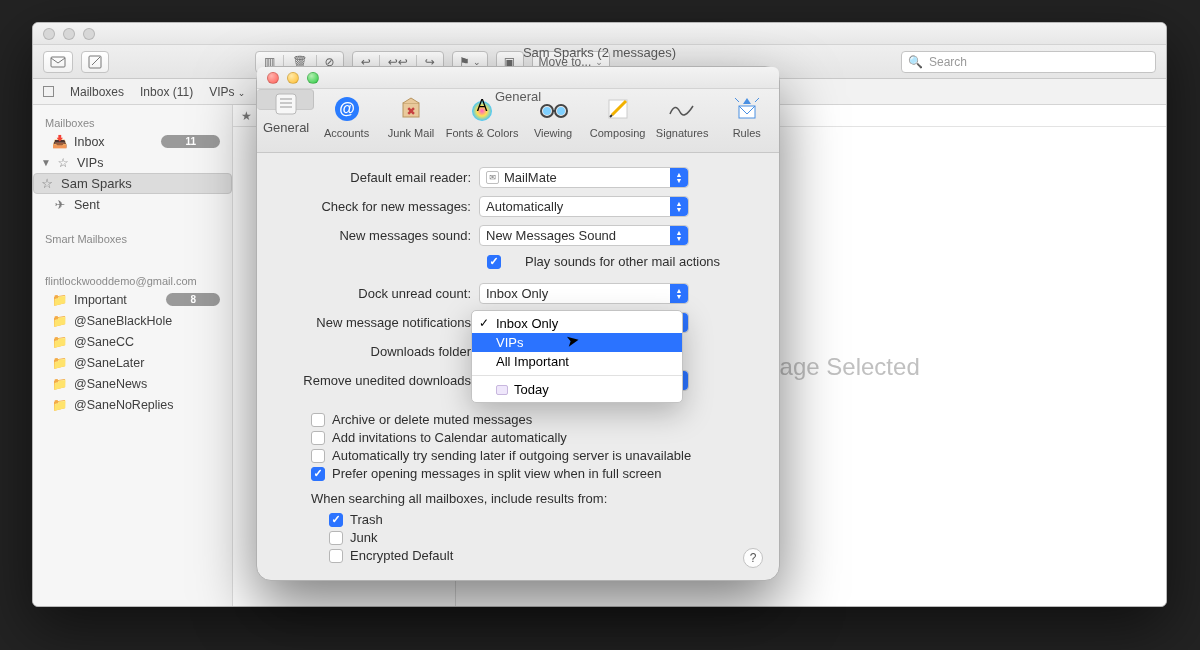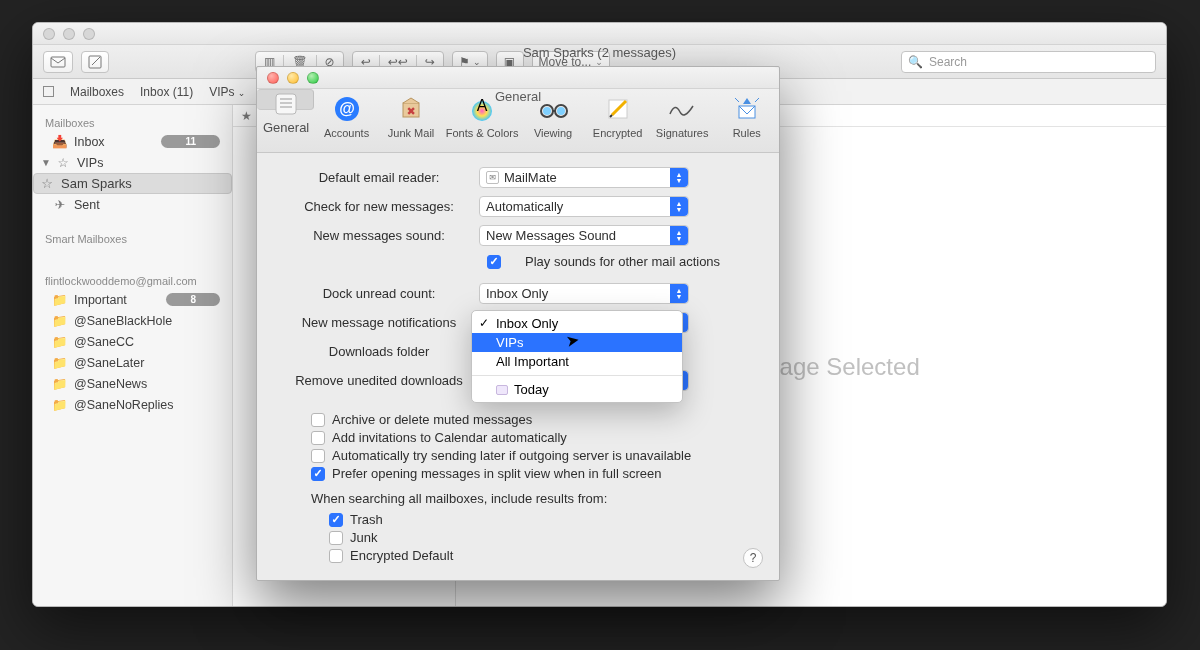--- a/index.html
+++ b/index.html
@@ -68,40 +68,40 @@
   .msgcol{width:223px;border-right:1px solid #dedede;background:#fff;}
   .msg-ctrl{height:22px;border-bottom:1px solid #e3e3e3;display:flex;align-items:center;gap:12px;padding:0 8px;color:#7d7d7d;font-size:12px;}
   .msg-ctrl .starbox{display:flex;align-items:center;gap:4px;}
   .readview{flex:1;background:#fff;display:flex;flex-direction:column;}
   .readview .divider{height:22px;border-bottom:1px solid #e3e3e3;}
   .readview .empty{flex:1;display:flex;align-items:center;justify-content:center;color:#c0c0c0;font-size:24px;}
 
   
   .prefs {
     position:absolute; left:256px; top:66px; width:524px; height:515px;
-    background:#ececec; border:1px solid #b1b1b1; border-radius:2px;
+    background:#ececec; border:1px solid #b1b1b1; border-radius:15px;
     box-shadow:0 25px 60px rgba(0,0,0,.5);
     display:flex; flex-direction:column; font-size:13px; color:#2f2f2f;
     z-index:10;
   }
   .prefs .titlebar{border-radius:6px 6px 0 0;}
   .tabs {
     height:64px; background:linear-gradient(#f0f0f0,#e3e3e3); border-bottom:1px solid #c7c7c7;
     display:flex; align-items:flex-start;
   }
   .tab { width:65px; height:64px; display:flex; flex-direction:column; align-items:center; justify-content:flex-start;
     padding-top:4px; gap:2px; color:#4f4f4f; font-size:11px;}
   .tab.sel{background:#d6d6d6;border-right:1px solid #c0c0c0;border-left:1px solid #c0c0c0;}
   .tab .ti{width:32px;height:32px;border-radius:4px;display:flex;align-items:center;justify-content:center;}
   .tab:first-child.sel{border-left:none;}
 
   .form { flex:1; padding:14px 22px 10px 22px; position:relative;}
   .row { display:flex; align-items:center; margin-bottom:8px;}
   .row.tight{margin-bottom:4px;}
-  .lbl { width:200px; text-align:center; padding-right:0; font-size:13px;}
+  .lbl { width:200px; text-align:right; padding-right:8px; font-size:13px;}
   .sel {
     flex:1; max-width:210px; height:21px; border:1px solid #c9c9c9; border-radius:4px;
     background:#fff; display:flex; align-items:center; padding:0 4px 0 6px; position:relative; font-size:13px;
   }
   .sel .arrows{
     position:absolute; right:0; top:0; bottom:0; width:18px; background:#2b73ff;
     border-radius:0 4px 4px 0; display:flex; flex-direction:column; align-items:center; justify-content:center;
     color:#fff; font-size:7px; line-height:6px;
   }
   .sel .mm-icn{width:13px;height:13px;border:1px solid #bfbfbf;border-radius:2px;margin-right:5px;background:#fff;display:flex;align-items:center;justify-content:center;font-size:8px;color:#7a7a7a;}
@@ -332,21 +332,21 @@
       <span>Viewing</span>
     </div>
     <div class="tab">
       <div class="ti">
           <svg width="28" height="28">
             <rect x="5" y="5" width="18" height="18" fill="#fff" stroke="#ccc"></rect>
             <path d="M8 20 L22 6" stroke="#f2b100" stroke-width="3"></path>
             <path d="M6 22 L8 20" stroke="#333" stroke-width="2"></path>
           </svg>
         </div>
-      <span>Encrypted</span>
+      <span>Composing</span>
     </div>
     <div class="tab">
       <div class="ti">
           <svg width="30" height="22">
             <path d="M3 16 Q8 4 13 14 Q17 22 26 8" fill="none" stroke="#555" stroke-width="1.5"></path>
           </svg>
         </div>
       <span>Signatures</span>
     </div>
     <div class="tab">

